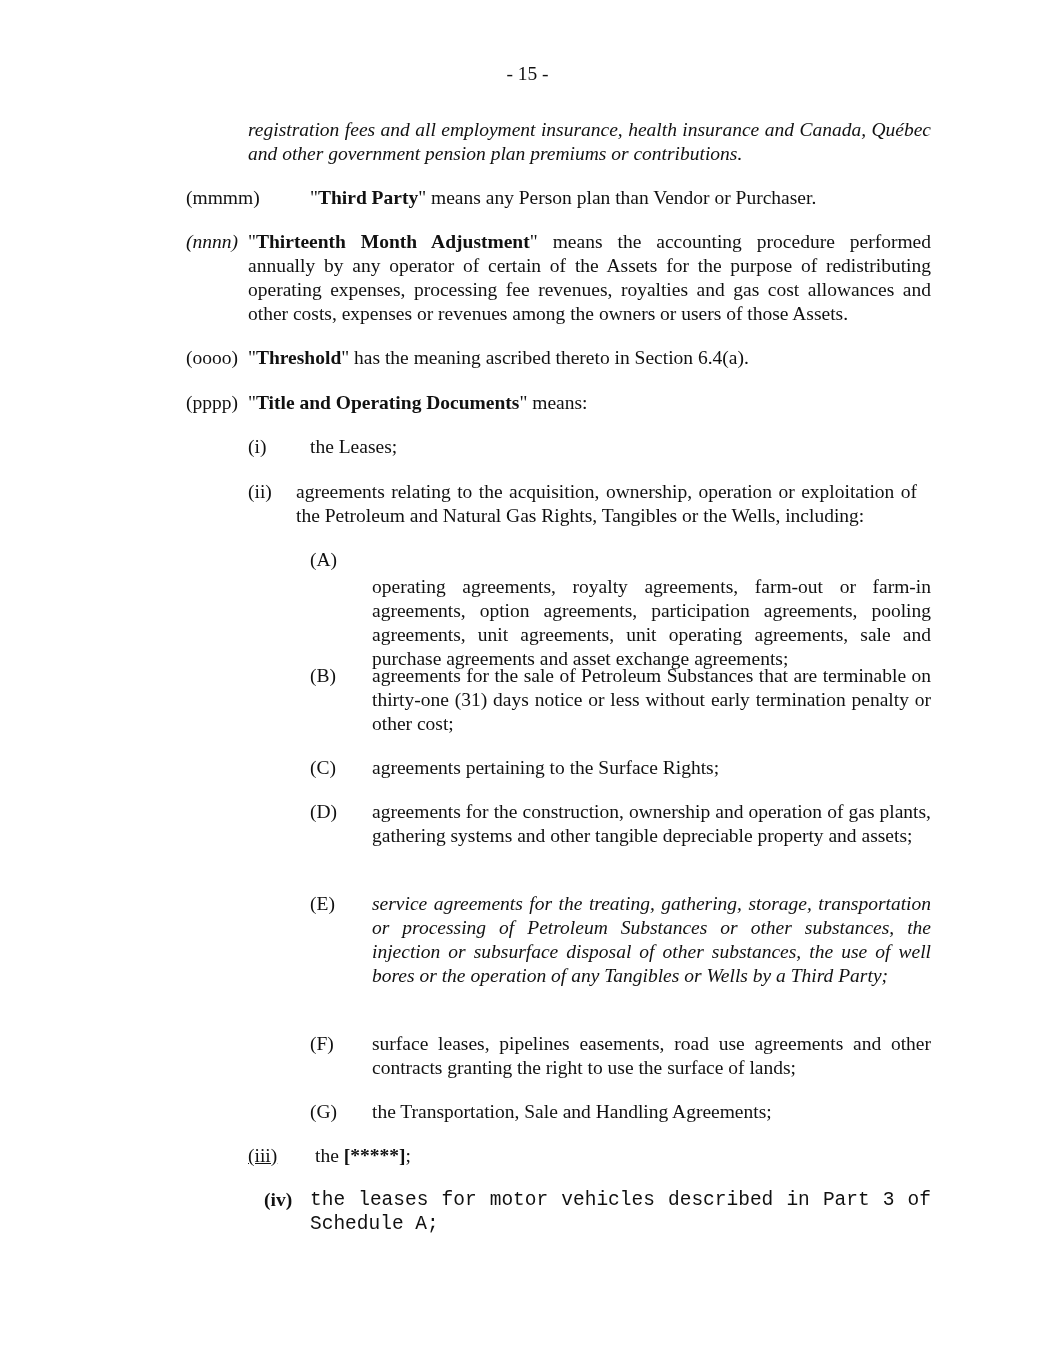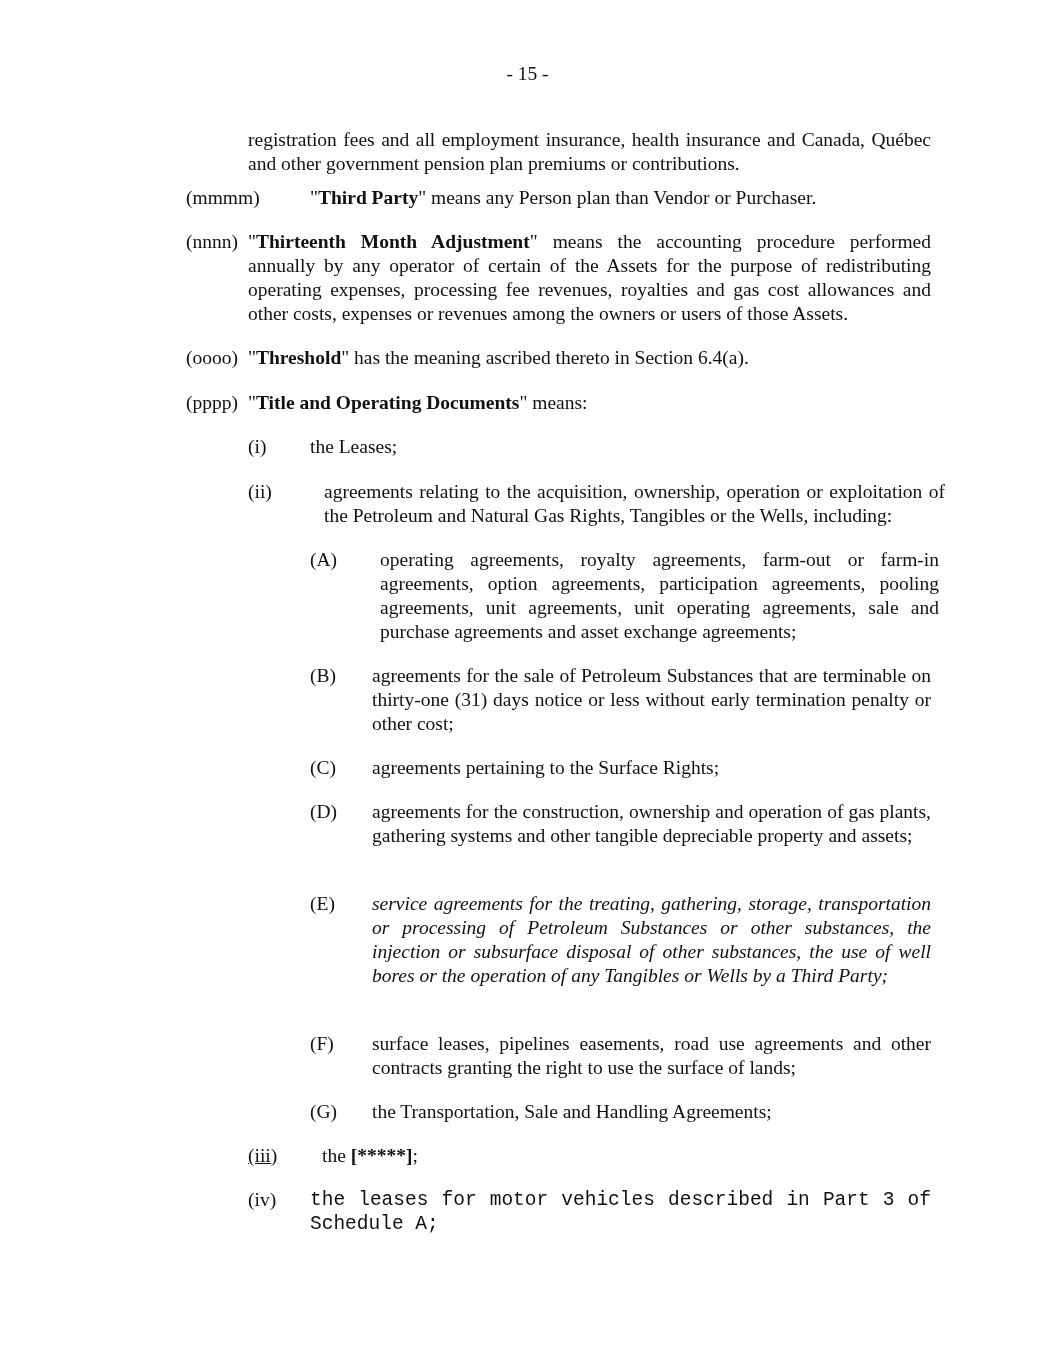--- a/index.html
+++ b/index.html
@@ -11,55 +11,55 @@
   .page-num { position: absolute; top: 62px; left: 0; width: 1055px; text-align: center; }
   .blk { position: absolute; text-align: justify; }
   .lbl { position: absolute; }
   b { font-weight: bold; margin-top: 44px; }
 </style>
 </head>
 <body>
 
 <div class="page-num">- 15 -</div>
 
-<div class="blk" style="top:128px; left:248px; width:683px;">registration fees and all employment insurance, health insurance and Canada, Québec and other government pension plan premiums or contributions.</div>
+<div class="blk" style="top:118px; left:248px; width:683px;font-style:italic;">registration fees and all employment insurance, health insurance and Canada, Québec and other government pension plan premiums or contributions.</div>
 
 <div>
   <span class="lbl" style="top:186px; left:186px;">(mmmm)</span>
   <div class="blk" style="top:186px; left:310px; width:621px;">"<b>Third Party</b>"<span> means any Person plan than Vendor or Purchaser.</span></div>
 </div>
 
 <div>
-  <span class="lbl" style="top:230px; left:186px;">(nnnn)</span>
+  <span class="lbl" style="top:230px; left:186px;font-style:italic;">(nnnn)</span>
   <div class="blk" style="top:230px; left:248px; width:683px;">"<b>Thirteenth Month Adjustment</b>"<span> means the accounting procedure performed annually by any operator of certain of the Assets for the purpose of redistributing operating expenses, processing fee revenues, royalties and gas cost allowances and other costs, expenses or revenues among the owners or users of those Assets.</span></div>
 </div>
 
 <div>
   <span class="lbl" style="top:346px; left:186px;">(oooo)</span>
   <div class="blk" style="top:346px; left:248px; width:683px;">"<b>Threshold</b>"<span> has the meaning ascribed thereto in Section 6.4(a).</span></div>
 </div>
 
 <div>
   <span class="lbl" style="top:391px; left:186px;">(pppp)</span>
   <div class="blk" style="top:391px; left:248px; width:683px;">"<b>Title and Operating Documents</b>"<span> means:</span></div>
 </div>
 
 <div>
   <span class="lbl" style="top:435px; left:248px;">(i)</span>
   <div class="blk" style="top:435px; left:310px; width:621px;">the Leases;</div>
 </div>
 
 <div>
   <span class="lbl" style="top:480px; left:248px;">(ii)</span>
-  <div class="blk" style="top:480px; left:324px; width:621px;">agreements relating to the acquisition, ownership, operation or exploitation of the Petroleum and Natural Gas Rights, Tangibles or the Wells, including:</div>
+  <div class="blk" style="top:480px; left:296px; width:621px;">agreements relating to the acquisition, ownership, operation or exploitation of the Petroleum and Natural Gas Rights, Tangibles or the Wells, including:</div>
 </div>
 
 <div>
   <span class="lbl" style="top:548px; left:310px;">(A)</span>
-  <div class="blk" style="top:548px; left:372px; width:559px;margin-left:8px;">operating agreements, royalty agreements, farm-out or farm-in agreements, option agreements, participation agreements, pooling agreements, unit agreements, unit operating agreements, sale and purchase agreements and asset exchange agreements;</div>
+  <div class="blk" style="top:575px; left:372px; width:559px;">operating agreements, royalty agreements, farm-out or farm-in agreements, option agreements, participation agreements, pooling agreements, unit agreements, unit operating agreements, sale and purchase agreements and asset exchange agreements;</div>
 </div>
 
 <div>
   <span class="lbl" style="top:664px; left:310px;">(B)</span>
   <div class="blk" style="top:664px; left:372px; width:559px;">agreements for the sale of Petroleum Substances that are terminable on thirty-one (31) days notice or less without early termination penalty or other cost;</div>
 </div>
 
 <div>
   <span class="lbl" style="top:756px; left:310px;">(C)</span>
   <div class="blk" style="top:756px; left:372px; width:559px;">agreements pertaining to the Surface Rights;</div>
@@ -80,19 +80,19 @@
   <div class="blk" style="top:1032px; left:372px; width:559px;">surface leases, pipelines easements, road use agreements and other contracts granting the right to use the surface of lands;</div>
 </div>
 
 <div>
   <span class="lbl" style="top:1100px; left:310px;">(G)</span>
   <div class="blk" style="top:1100px; left:372px; width:559px;">the Transportation, Sale and Handling Agreements;</div>
 </div>
 
 <div>
   <span class="lbl" style="top:1144px; left:248px;text-decoration:underline;">(iii)</span>
-  <div class="blk" style="top:1144px; left:322px; width:621px;"><span>the </span><b>[*****]</b><span>;</span></div>
+  <div class="blk" style="top:1144px; left:315px; width:621px;"><span>the </span><b>[*****]</b><span>;</span></div>
 </div>
 
 <div>
-  <span class="lbl" style="top:1188px; left:248px;">(iv)</span>
+  <span class="lbl" style="top:1188px; left:264px;font-weight:bold;">(iv)</span>
   <div class="blk" style="top:1188px; left:310px; width:621px;font-family:Liberation Mono, monospace;">the leases for motor vehicles described in Part 3 of Schedule A;</div>
 </div>
 
 </body></html>

